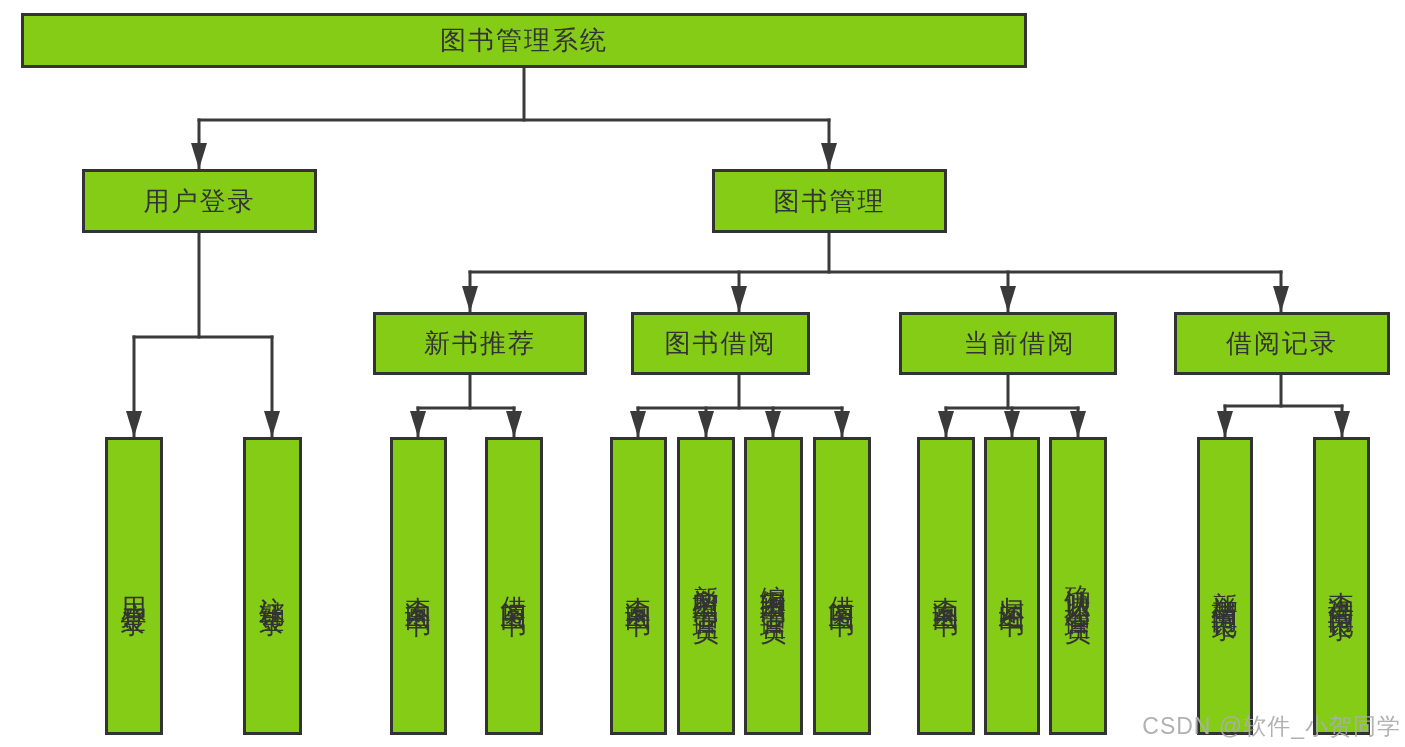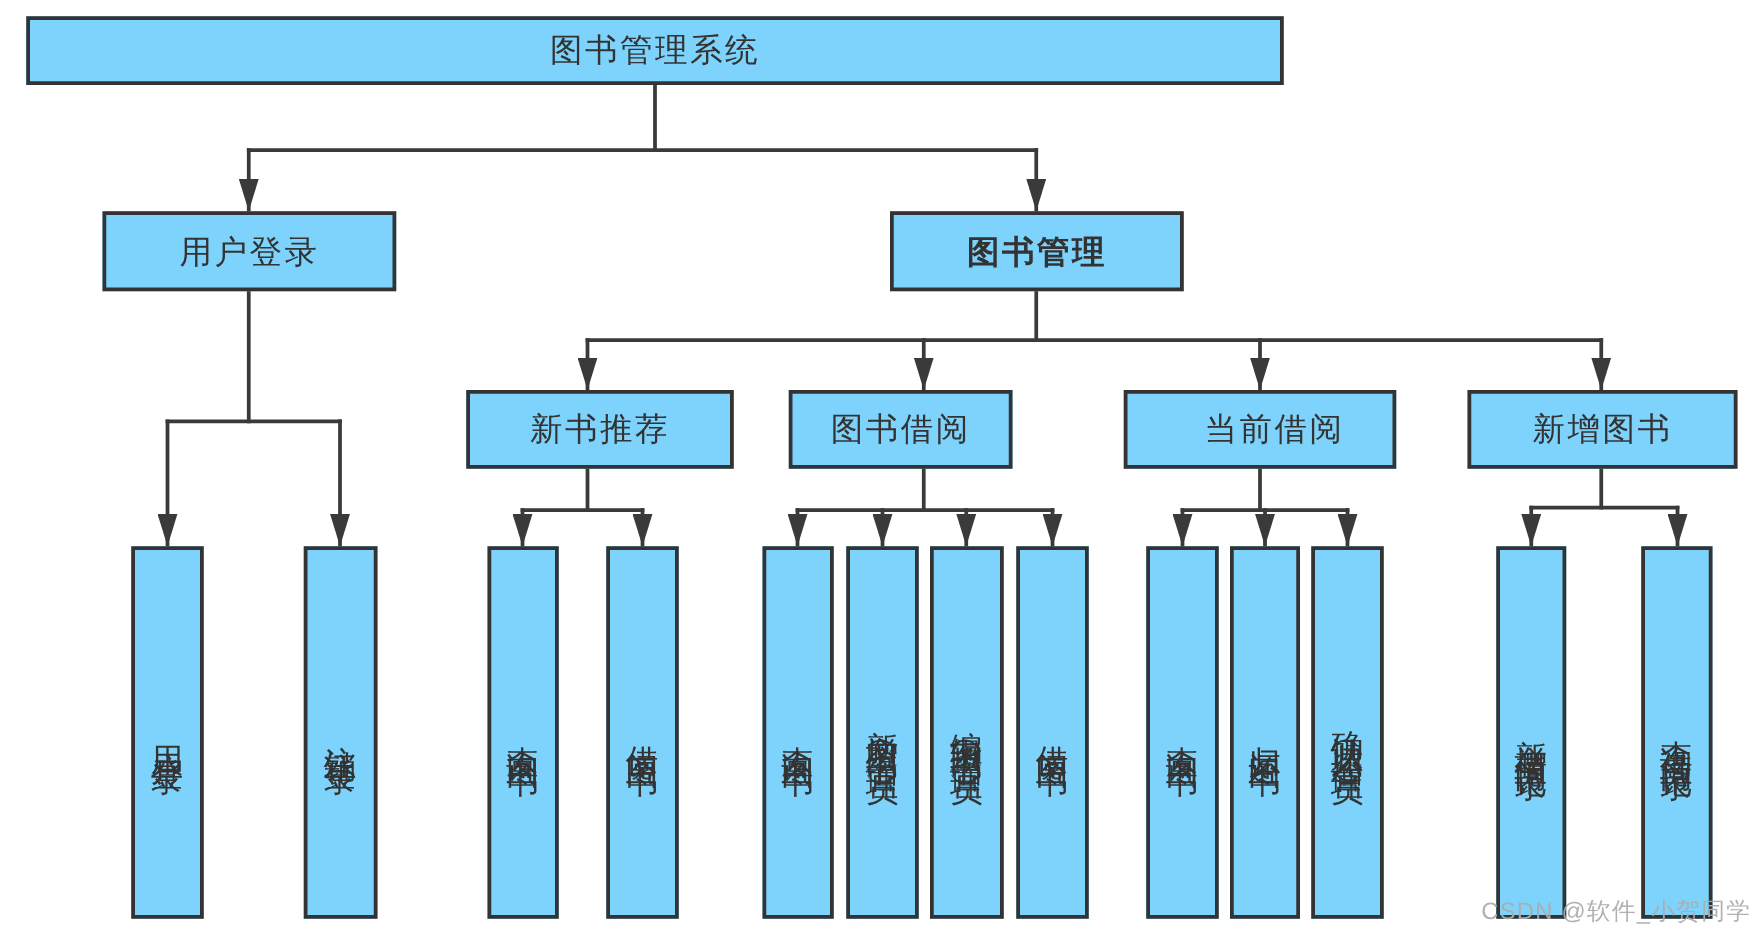--- a/index.html
+++ b/index.html
@@ -30,21 +30,21 @@
     stroke: var(--line);
     stroke-width: 3;
     stroke-linecap: square;
     fill: none;
   }
   #connectors marker path { fill: var(--line); }
   .node {
     position: absolute;
     box-sizing: border-box;
     border: 3px solid var(--border);
-    background: #7dd3fc;
+    background: #84cc16;
     display: flex;
     align-items: center;
     justify-content: center;
     color: var(--text);
     font-size: 26px;
     letter-spacing: 2px;
     z-index: 1;
     text-align: center;
   }
   .root-node  { left: 21px;  top: 13px;  width: 1006px; height: 55px; }
@@ -58,21 +58,21 @@
     line-height: 1;
     font-size: 26px;
     white-space: nowrap;
   }
   #watermark {
     position: absolute;
     right: 4px;
     bottom: 5px;
     z-index: 3;
     color: var(--watermark);
-    font-size: 19px;
+    font-size: 23px;
     letter-spacing: 1px;
     opacity: 0.95;
   }
 </style>
 </head>
 <body>
 
 <div id="stage">
 
   <svg id="connectors" width="1405" height="747" viewBox="0 0 1405 747">
@@ -123,35 +123,35 @@
     <line x1="1342" y1="406" x2="1342" y2="437" marker-end="url(#arr)"></line>
   </svg>
 
   <div class="node root-node">
     <span>图书管理系统</span>
   </div>
 
   <div class="node l2-node" style="left:82px;width:235px;">
     <span>用户登录</span>
   </div>
-  <div class="node l2-node" style="left:712px;width:235px;font-weight:bold;">
+  <div class="node l2-node" style="left:712px;width:235px;">
     <span>图书管理</span>
   </div>
 
   <div class="node l3-node" style="left:373px;width:214px;">
     <span>新书推荐</span>
   </div>
   <div class="node l3-node" style="left:631px;width:179px;">
     <span>图书借阅</span>
   </div>
   <div class="node l3-node" style="left:899px;width:218px;padding-left:23px;">
     <span>当前借阅</span>
   </div>
   <div class="node l3-node" style="left:1174px;width:216px;">
-    <span>新增图书</span>
+    <span>借阅记录</span>
   </div>
 
   <div class="node leaf-node" style="left:105px;width:58px;">
     <span class="vtext">用户登录</span>
   </div>
   <div class="node leaf-node" style="left:243px;width:59px;">
     <span class="vtext">注销登录</span>
   </div>
 
   <div class="node leaf-node" style="left:390px;width:57px;">

